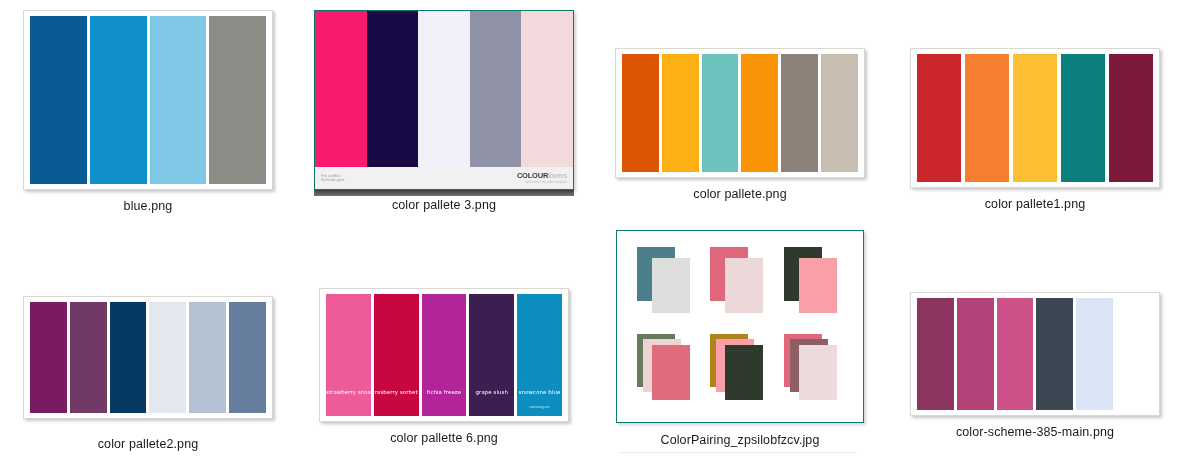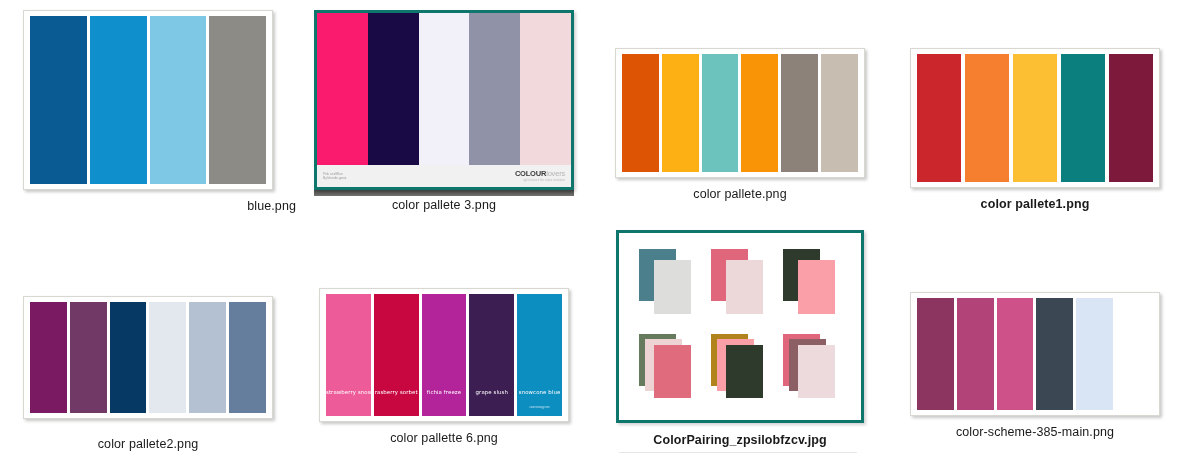--- a/index.html
+++ b/index.html
@@ -35,21 +35,21 @@
   }
   .mat{box-sizing:border-box;width:100%;height:100%;display:flex;}
   .mat.pad{padding:5px 6px;}
   .bars{display:flex;width:100%;height:100%;gap:3px;}
   .bars.g2{gap:4px;}
   .bar{flex:1 1 0;height:100%;}
 
   
   .plainframe{
     background:#7dd3fc;
-    border:3px solid #0f766e;
+    border:1px solid #0f766e;
     box-shadow:2px 2px 3px rgba(0,0,0,.18);
     box-sizing:border-box;
     margin:0 auto;
     position:relative;
     overflow:hidden;
   }
 
   
   .cl-strips{display:flex;width:100%;height:100%;}
   .cl-strip{flex:1 1 0;height:100%;}
@@ -114,21 +114,21 @@
         <div class="mat pad">
           <div class="bars">
             <div class="bar" style="background:#0a5a94"></div>
             <div class="bar" style="background:#0f90cd"></div>
             <div class="bar" style="background:#7ec8e6"></div>
             <div class="bar" style="background:#8d8b86"></div>
           </div>
         </div>
       </div>
     </div>
-    <div class="caption" style="margin-top:9px;text-align:right;">blue.png</div>
+    <div class="caption" style="margin-top:9px;">blue.png</div>
   </div>
 
   <div class="tile" style="left:296px;top:10px;width:296px;">
     <div class="thumbwrap">
       <div class="plainframe" style="width:260px;height:180px;">
         <div class="cl-strips">
           <div class="cl-strip" style="background:#fa1a6e"></div>
           <div class="cl-strip" style="background:#190a46"></div>
           <div class="cl-strip" style="background:#f2f0f8"></div>
           <div class="cl-strip" style="background:#9093a8"></div>
@@ -175,21 +175,21 @@
           <div class="bars g2">
             <div class="bar" style="background:#ca262b"></div>
             <div class="bar" style="background:#f57f2e"></div>
             <div class="bar" style="background:#fcbe32"></div>
             <div class="bar" style="background:#0b7e7e"></div>
             <div class="bar" style="background:#7d1a3c"></div>
           </div>
         </div>
       </div>
     </div>
-    <div class="caption" style="margin-top:9px;font-weight:bold;">color pallete1.png</div>
+    <div class="caption" style="margin-top:9px;">color pallete1.png</div>
   </div>
 
   <div class="tile" style="left:0px;top:296px;width:296px;">
     <div class="thumbwrap">
       <div class="frame" style="width:250px;height:123px;">
         <div class="mat pad">
           <div class="bars">
             <div class="bar" style="background:#7a1a63"></div>
             <div class="bar" style="background:#713966"></div>
             <div class="bar" style="background:#063a65"></div>
@@ -224,21 +224,21 @@
               <div class="nm">snowcone blue</div>
               <div class="tiny">colorstrology.com</div>
             </div>
           </div>
         </div>
       </div>
     </div>
     <div class="caption" style="margin-top:9px;">color pallette 6.png</div>
   </div>
 
-  <div class="tile" style="left:592px;top:230px;width:296px;font-weight:bold;">
+  <div class="tile" style="left:592px;top:230px;width:296px;">
     <div class="thumbwrap">
       <div class="plainframe" style="width:248px;height:193px;">
         <div class="pair-canvas">
           <div class="pairgrid">
             <div class="pair">
               <div class="card c-back" style="background:#4b7f8c"></div>
               <div class="card c-front" style="background:#dddedb"></div>
             </div>
             <div class="pair">
               <div class="card c-back" style="background:#e0667b"></div>

